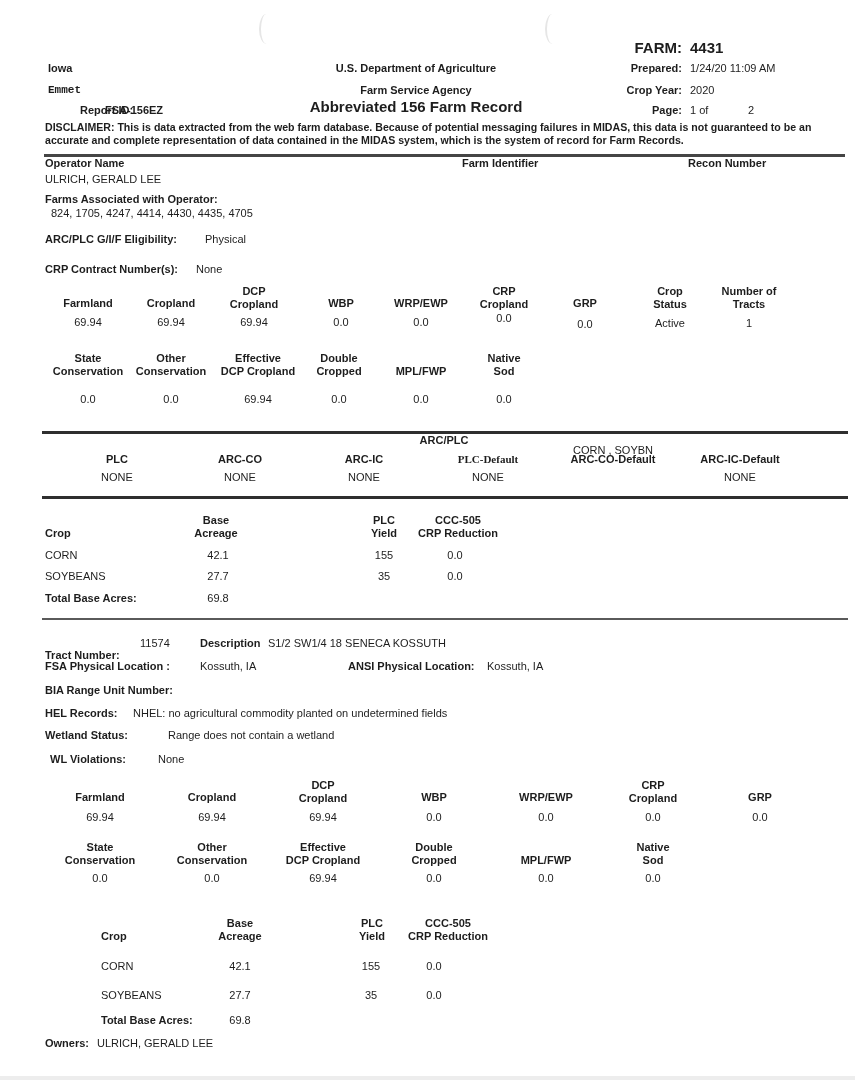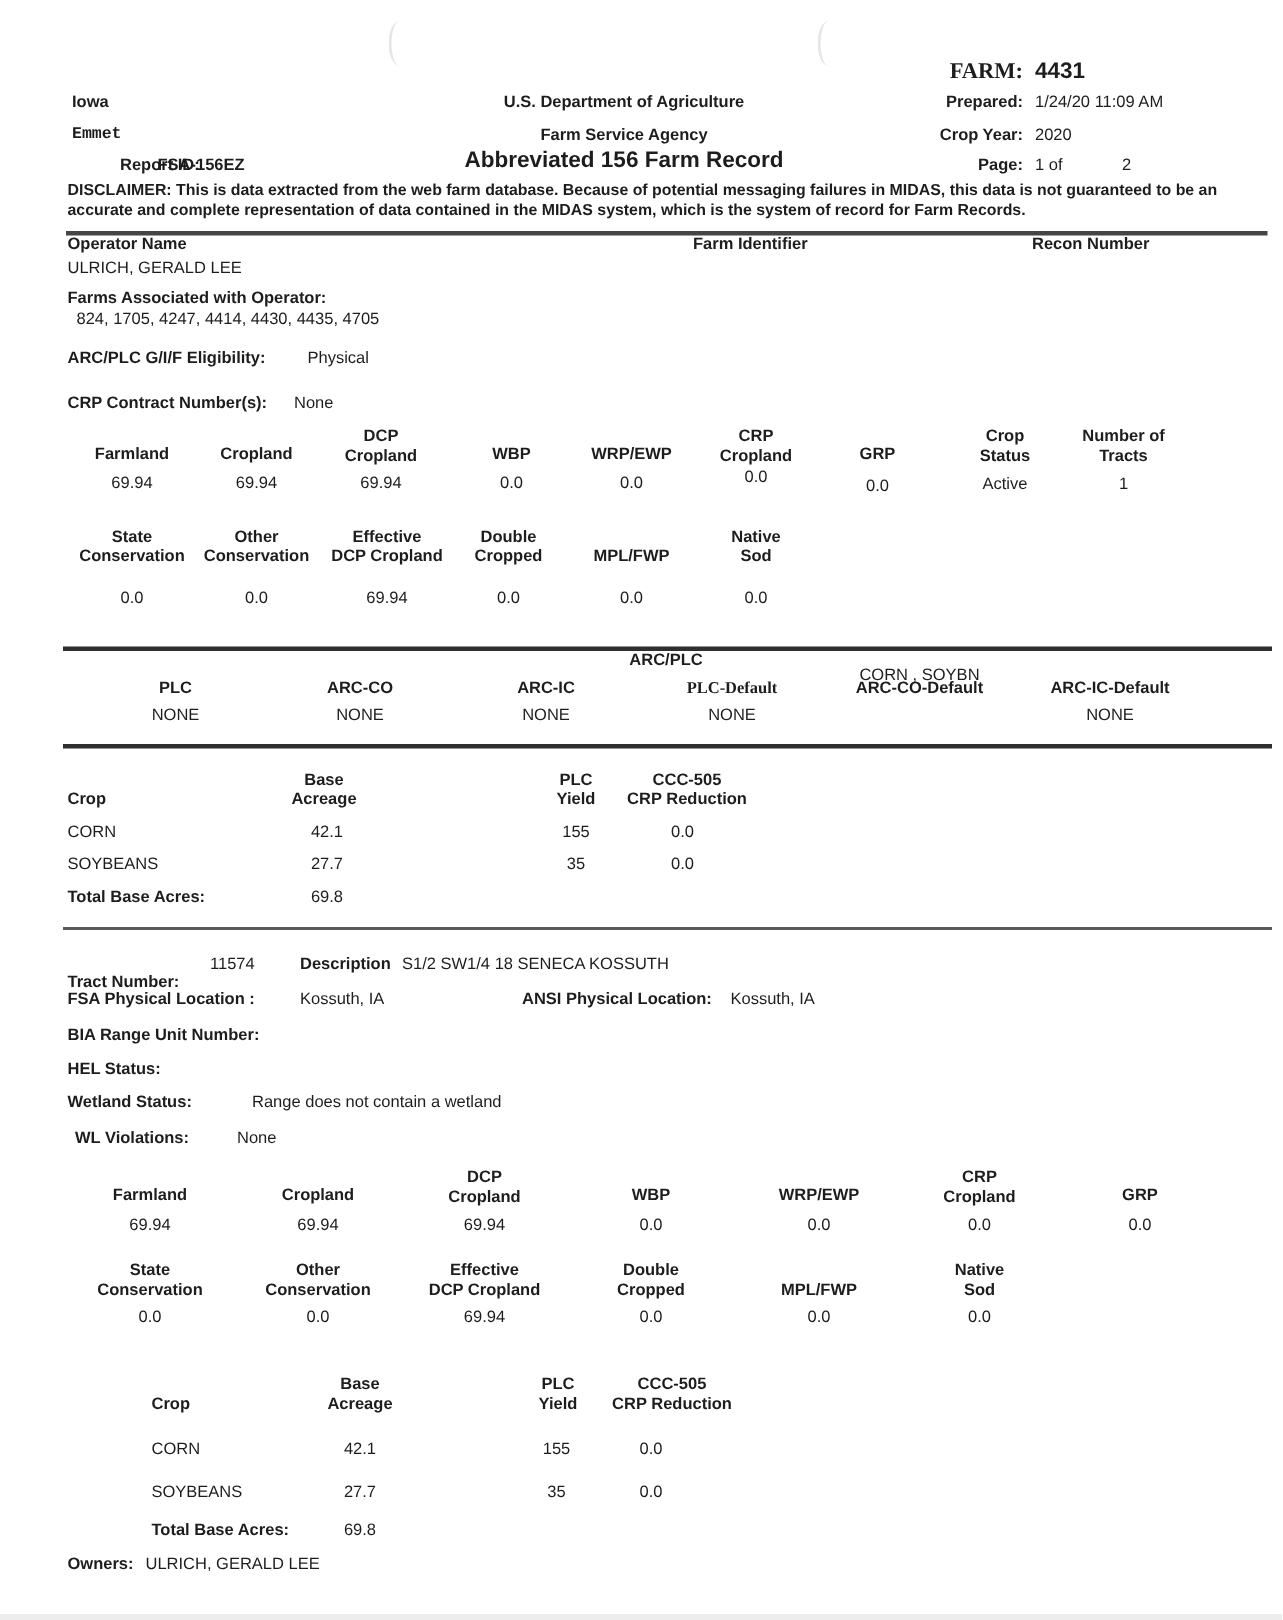--- a/index.html
+++ b/index.html
@@ -18,21 +18,21 @@
   .pageedge{position:absolute;left:0;bottom:0;width:855px;height:4px;background:#ededed;}
 </style>
 </head>
 <body>
 
 <div class="page">
 
   <div class="artifact" style="left:259px;top:14px;"></div>
   <div class="artifact" style="left:545px;top:14px;"></div>
 
-  <div class="abs b big r" style="left:682px;top:40px;font-family:Liberation Serif, serif;">FARM:</div>
+  <div class="abs b big r" style="left:682px;top:40px;">FARM:</div>
   <div class="abs b big" style="left:690px;top:40px;">4431</div>
 
   <div class="abs b" style="left:48px;top:62px;">Iowa</div>
   <div class="abs b c" style="left:416px;top:62px;">U.S. Department of Agriculture</div>
   <div class="abs b r" style="left:682px;top:62px;">Prepared:</div>
   <div class="abs" style="left:690px;top:62px;">1/24/20 11:09 AM</div>
 
   <div class="abs b" style="left:48px;top:84px;font-family:Liberation Mono, monospace;">Emmet</div>
   <div class="abs b c" style="left:416px;top:84px;">Farm Service Agency</div>
   <div class="abs b r" style="left:682px;top:84px;">Crop Year:</div>
@@ -154,21 +154,22 @@
   <div class="abs b" style="left:200px;top:637px;">Description</div>
   <div class="abs" style="left:268px;top:637px;">S1/2 SW1/4 18 SENECA KOSSUTH</div>
 
   <div class="abs b" style="left:45px;top:660px;">FSA Physical Location :</div>
   <div class="abs" style="left:200px;top:660px;">Kossuth, IA</div>
   <div class="abs b" style="left:348px;top:660px;">ANSI Physical Location:</div>
   <div class="abs" style="left:487px;top:660px;">Kossuth, IA</div>
 
   <div class="abs b" style="left:45px;top:684px;">BIA Range Unit Number:</div>
 
-  <div class="abs b" style="left:45px;top:707px;">HEL Status:</div>
+  <div class="abs b" style="left:45px;top:707px;">HEL Records:</div>
+  <div class="abs" style="left:133px;top:707px;">NHEL: no agricultural commodity planted on undetermined fields</div>
 
   <div class="abs b" style="left:45px;top:729px;">Wetland Status:</div>
   <div class="abs" style="left:168px;top:729px;">Range does not contain a wetland</div>
 
   <div class="abs b" style="left:50px;top:753px;text-align:right;">WL Violations:</div>
   <div class="abs" style="left:158px;top:753px;">None</div>
 
   <div class="abs b c" style="left:100px;top:791px;">Farmland</div>
   <div class="abs b c" style="left:212px;top:791px;">Cropland</div>
   <div class="abs b c" style="left:323px;top:779px;">DCP

